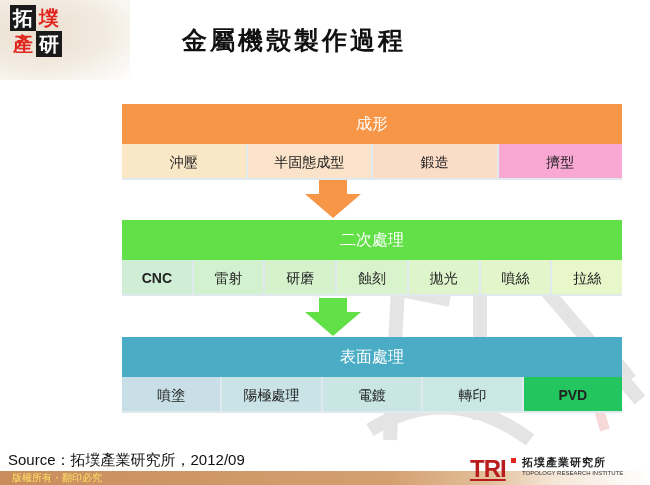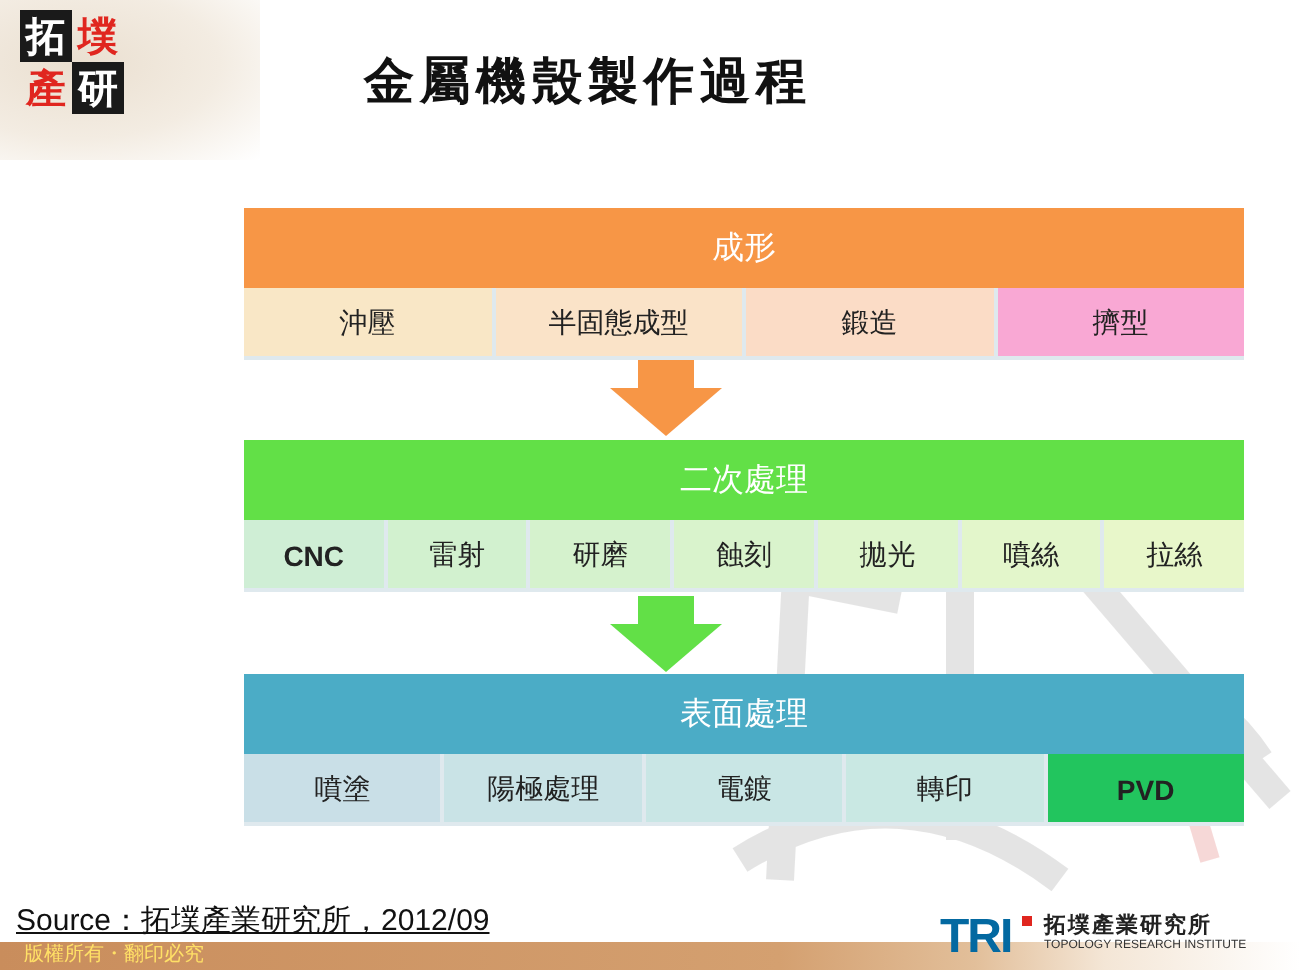--- a/index.html
+++ b/index.html
@@ -61,33 +61,32 @@
   #arrow1 { top: 180px; }
   #arrow1 .shaft { background: #f79646; }
   #arrow1 .head { border-top-color: #f79646; }
   #arrow2 { top: 298px; }
   #arrow2 .shaft { background: #62e047; }
   #arrow2 .head { border-top-color: #62e047; }
 
   .source {
     position: absolute; left: 8px; top: 451px; font-size: 15px; color: #111;
     font-family: "Liberation Sans", "DejaVu Sans", sans-serif;
-    text-decoration: underline;
   }
   .footer-bar {
     position: absolute; left: 0; top: 471px; width: 650px; height: 14px;
     background: linear-gradient(to right, #c98d5c 0%, #d4a070 60%, #e2bf9a 75%, #f4e6d6 85%, #ffffff 100%);
   }
   .copyright {
     position: absolute; left: 12px; top: 471px; font-size: 10px; line-height: 14px; color: #ffe066;
   }
   .tri-logo { position: absolute; left: 470px; top: 455px; width: 180px; height: 30px; }
   .tri-mark {
     position: absolute; left: 0; top: 0; font-family: "Liberation Sans", sans-serif;
-    font-weight: bold; font-size: 24px; line-height: 28px; color: #0369a1; letter-spacing: -1px;
+    font-weight: bold; font-size: 24px; line-height: 28px; color: #b91c1c; letter-spacing: -1px; text-decoration: underline;
   }
   .tri-dot { position: absolute; left: 41px; top: 3px; width: 5px; height: 5px; background: #e0261f; }
   .tri-cn { position: absolute; left: 52px; top: 0; font-size: 11px; font-weight: bold; color: #222; letter-spacing: 1px; }
   .tri-en { position: absolute; left: 52px; top: 15px; font-size: 6px; color: #333; font-family: "Liberation Sans", sans-serif; }
 </style>
 </head>
 <body>
 
 <div class="logo-bg"></div>
 <div class="logo">

